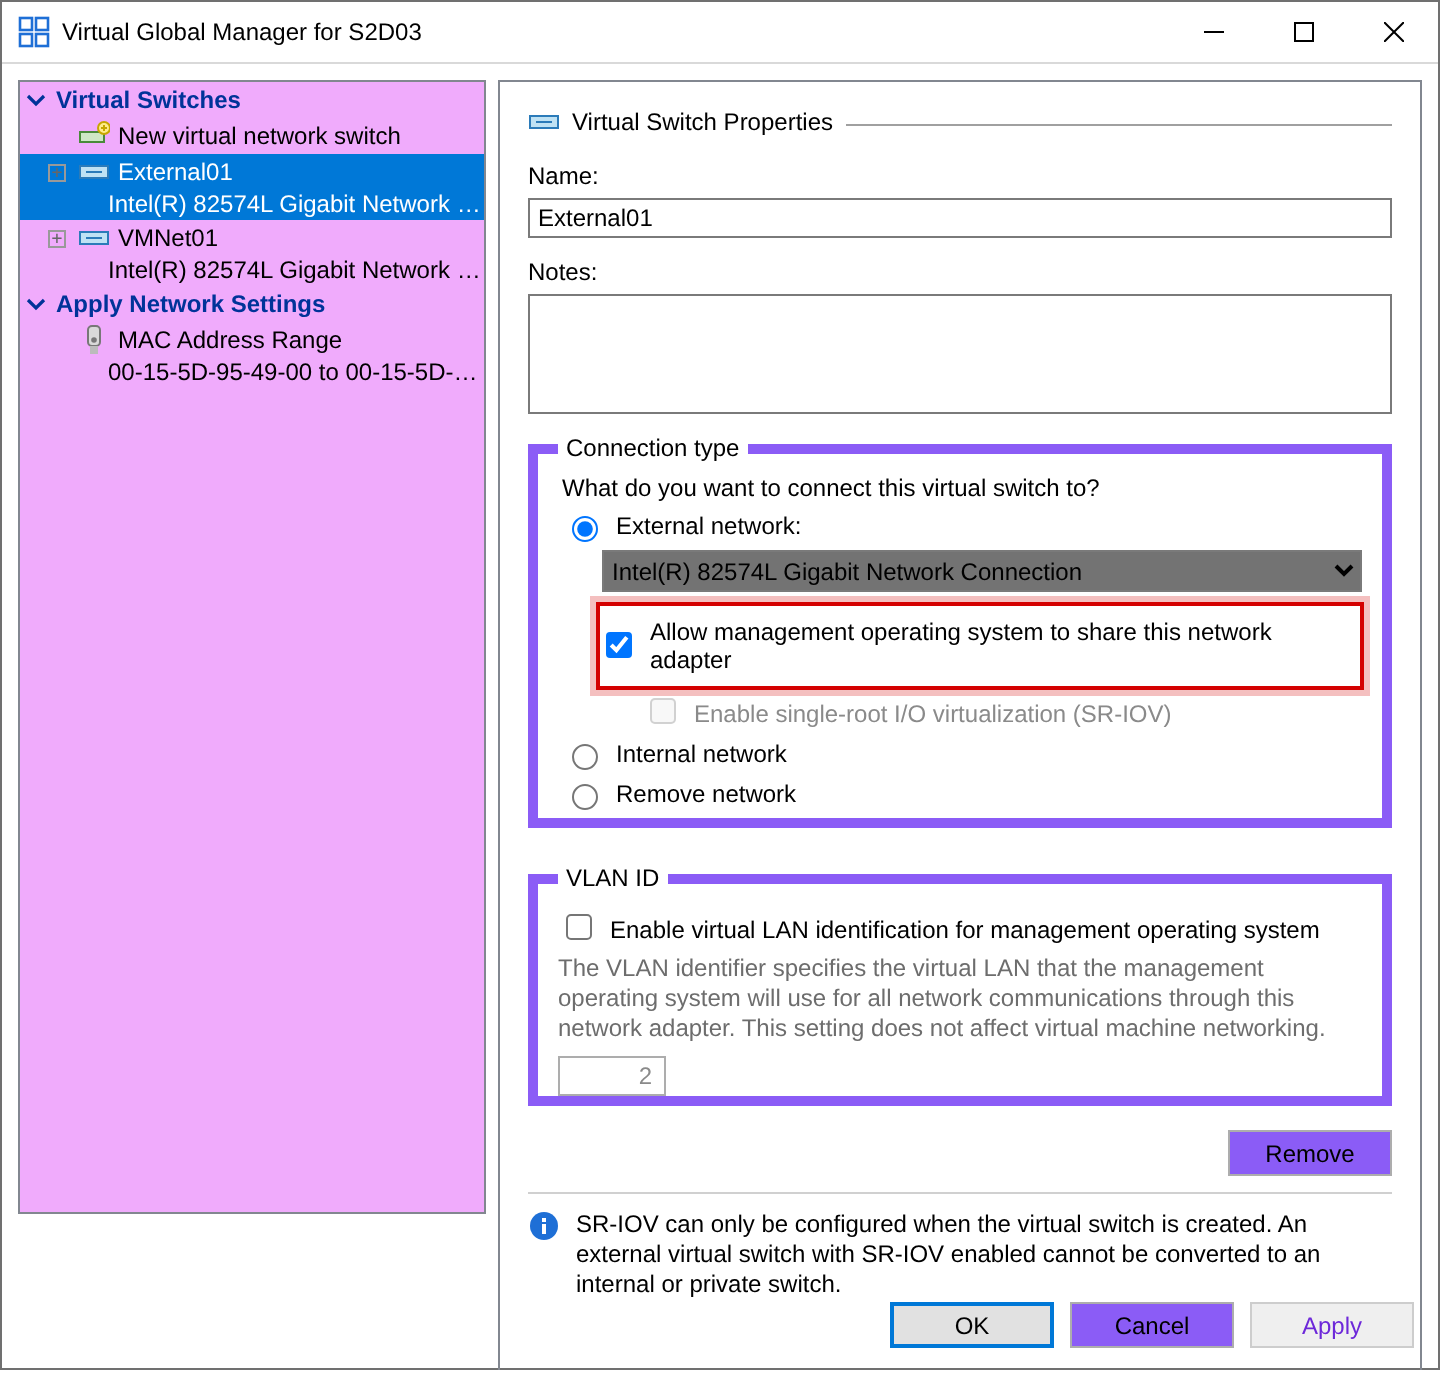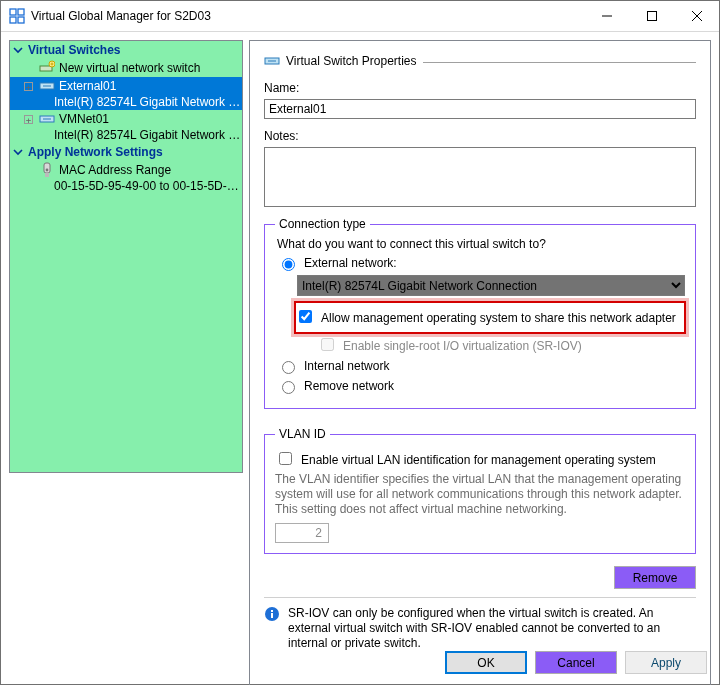--- a/index.html
+++ b/index.html
@@ -3,52 +3,52 @@
 <meta charset="utf-8">
 <style>
   html,body{margin:0;padding:0;font-family:"Segoe UI",Tahoma,sans-serif;font-size:12px;color:#000;background:#fff}
   .window{width:720px;height:685px;border:1px solid #707070;box-sizing:border-box;display:flex;flex-direction:column}
   .titlebar{height:30px;display:flex;align-items:center;border-bottom:1px solid #d9d9d9}
   .titlebar .app-icon{width:16px;height:16px;margin:0 6px 0 8px}
   .titlebar .title{flex:0 0 auto}
   .titlebar .spacer{flex:1}
   .winbtn{width:45px;height:30px;display:flex;align-items:center;justify-content:center}
   .body{flex:1;display:flex;padding:8px 8px 2px 8px;gap:6px;min-height:0}
-  .tree{width:234px;border:1px solid #828790;height:433px;box-sizing:border-box;overflow:hidden;font-size:12px;background:#86efac}
+  .tree{width:234px;border:1px solid #828790;height:567px;box-sizing:border-box;overflow:hidden;font-size:12px;background:#f0abfc}
   .tree-header{display:flex;align-items:center;gap:4px;padding:2px 4px 2px 2px;font-weight:bold;color:#003399}
   .tree-header .chev{color:#003399}
   .tree-item{display:flex;align-items:center;gap:4px;padding:1px 4px 1px 14px;line-height:16px}
   .tree-item .exp{width:9px;text-align:center;font-family:Consolas,monospace;color:#666;border:1px solid #999;height:9px;line-height:8px;font-size:9px;
   box-sizing:border-box;margin-right:2px;cursor:pointer}
   .tree-item.noexp .exp{visibility:hidden}
   .tree-item .label{white-space:nowrap}
   .tree-item.sel{background:#0078d7;color:#fff}
   .tree-sub{padding-left:44px;white-space:nowrap;overflow:hidden;text-overflow:ellipsis;line-height:15px}
   .tree-item.sel + .tree-sub{background:#0078d7;color:#fff}
   .icon16{width:16px;height:16px;flex:0 0 16px}
   .pane{flex:1;border:1px solid #828790;height:668px;box-sizing:border-box;padding:12px 14px 10px 14px;display:flex;flex-direction:column;overflow:hidden}
   .grp-title{display:flex;align-items:center;gap:6px;margin-bottom:10px}
   .grp-title .line{flex:1;height:1px;background:#a0a0a0;margin-top:2px}
   .lbl{margin:2px 0 4px 0}
   input[type=text]{width:100%;box-sizing:border-box;border:1px solid #7a7a7a;height:20px;padding:1px 4px;font:inherit}
   textarea{width:100%;box-sizing:border-box;border:1px solid #7a7a7a;height:60px;padding:2px 4px;font:inherit;resize:none;overflow-y:scroll}
-  fieldset{border:1px solid #8b5cf6;margin:10px 0 8px 0;padding:6px 10px 10px 10px}
+  fieldset{border:5px solid #8b5cf6;margin:10px 0 8px 0;padding:6px 10px 0 10px}
   legend{padding:0 4px}
   .radio-row{display:flex;align-items:center;gap:6px;margin:4px 0 4px 2px}
   .sub-indent{margin-left:22px}
   select{width:100%;border:1px solid #7a7a7a;height:21px;font:inherit;background:#737373}
   .chk-row{display:flex;align-items:center;gap:6px;margin:4px 0}
   .chk-row input{margin-top:1px}
   .disabled{color:#8a8a8a}
   input:disabled,select:disabled,textarea:disabled{color:#8a8a8a;background:#f0f0f0}
   .hint{color:#6d6d6d;margin:4px 0 6px 0;line-height:15px}
   .vlan-num{width:54px;height:20px;border:1px solid #adadad;padding:0 6px;display:flex;align-items:center;justify-content:flex-end;color:#8a8a8a;margin-top:4px;box-sizing:border-box}
   .rm-row{display:flex;justify-content:flex-end;margin-top:4px}
   .btn{min-width:82px;height:23px;border:1px solid #adadad;background:#8b5cf6;font:inherit;cursor:pointer}
-  .btn:disabled{color:#0c4a6e;background:#efefef;cursor:default;border-color:#cdcdcd}
+  .btn:disabled{color:#6d28d9;background:#efefef;cursor:default;border-color:#cdcdcd}
   .btn.primary{border:2px solid #0078d7;background:#e1e1e1}
   .footer{display:flex;justify-content:flex-end;gap:8px;padding:4px 12px 10px 0}
   .sep{height:1px;background:#d0d0d0;margin:8px 0 8px 0}
   .info-row{display:flex;gap:8px;align-items:flex-start;line-height:15px}
   .info-icon{width:16px;height:16px;flex:0 0 16px}
   .highlight-box{outline:2px solid #d40000;outline-offset:-1px;box-shadow:0 0 0 4px rgba(212,0,0,0.25);padding:3px 6px 3px 0;margin-left:-2px}
   .chev svg{display:block}
 </style>
 </head>
 <body>

